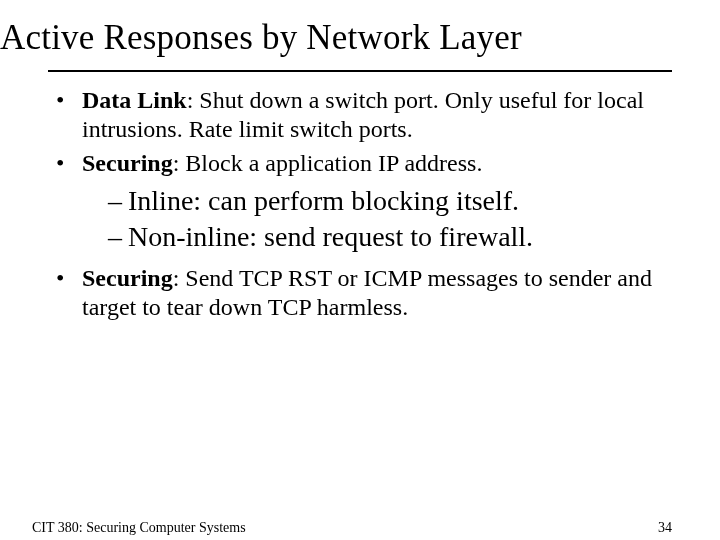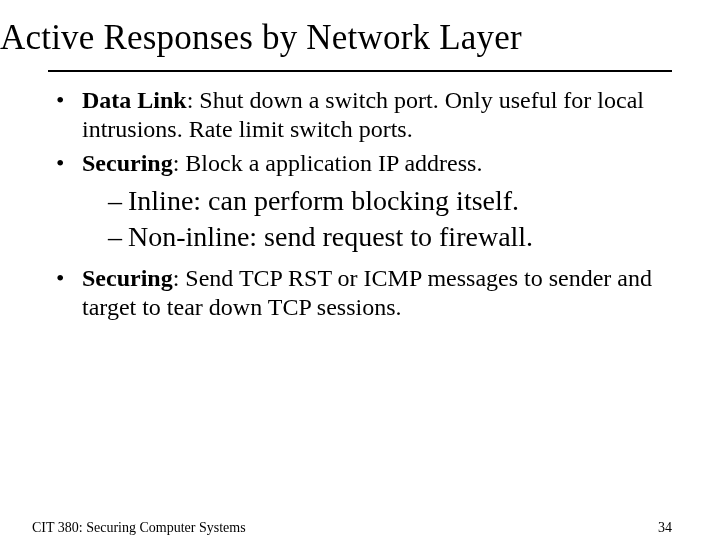--- a/index.html
+++ b/index.html
@@ -106,21 +106,21 @@
         <b>Data Link</b><span>: Shut down a switch port.  Only useful for local intrusions.  Rate limit switch ports.</span>
       </li>
       <li>
         <b>Securing</b><span>: Block a application IP address.</span>
         <ul class="lvl2">
           <li>Inline: can perform blocking itself.</li>
           <li>Non-inline: send request to firewall.</li>
         </ul>
       </li>
       <li>
-        <b>Securing</b><span>: Send TCP RST or ICMP messages to sender and target to tear down TCP sessions.</span>
+        <b>Securing</b><span>: Send TCP RST or ICMP messages to sender and target to tear down TCP harmless.</span>
       </li>
     </ul>
   </div>
 
   <div class="footer">
     <span class="footer-course">CIT 380: Securing Computer Systems</span>
     <span class="footer-pagenum">34</span>
   </div>
 
 </div>

